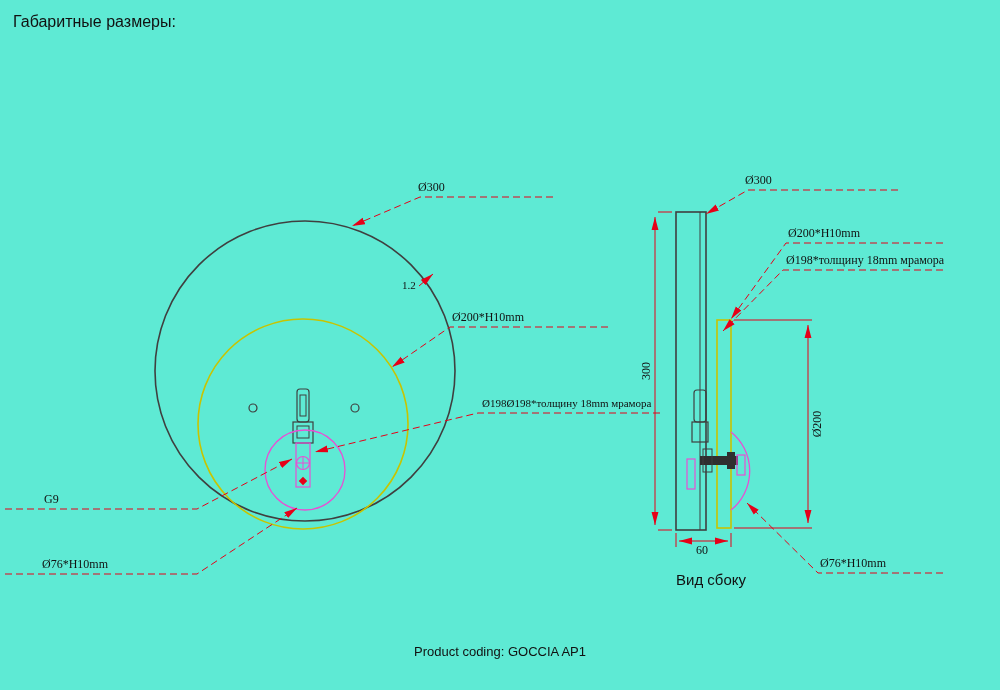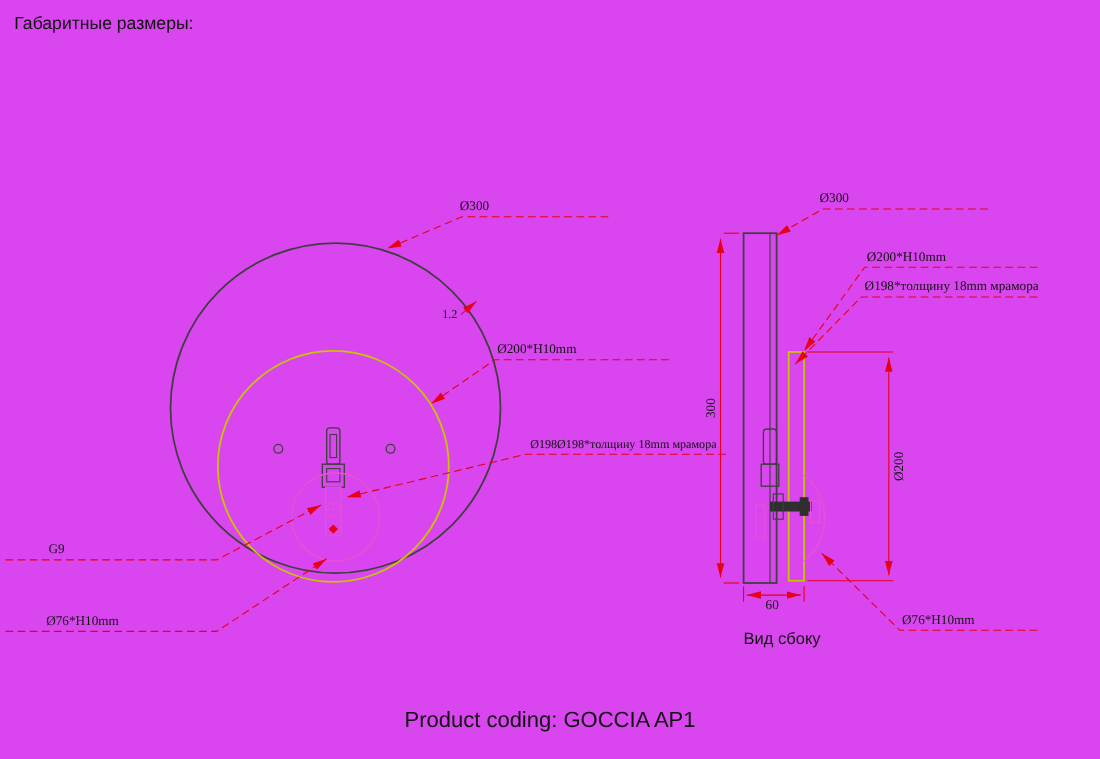--- a/index.html
+++ b/index.html
@@ -1,29 +1,29 @@
 <!DOCTYPE html>
 <html><head>
 <meta charset="utf-8">
 <style>
   html,body{margin:0;padding:0;background:#ffffff;}
   .canvas{
     position:relative;
     width:1000px;height:690px;
-    background:#d946ef;
+    background:#5eead4;
     font-family:"Liberation Sans", sans-serif;
     overflow:hidden;
   }
   .page-title{
     position:absolute;left:13px;top:13px;
     font-size:16px;color:#111;
   }
   .footer{
     position:absolute;left:0;top:644px;width:100%;
-    text-align:center;font-size:20px;color:#111;
+    text-align:center;font-size:13px;color:#111;
   }
   svg{position:absolute;left:0;top:0;}
   .ol{stroke:#3f3f3f;fill:none;}
   .yl{stroke:#c8c400;fill:none;}
   .mg{stroke:#e84fd4;fill:none;}
   .ldr{stroke:#e60018;fill:none;stroke-width:1;stroke-dasharray:7 4;}
   .dml{stroke:#e60018;fill:none;stroke-width:1;}
   .arrfill{fill:#e60018;}
   .dkfill{fill:#2f2f2f;}
   .rdfill{fill:#e60018;}

